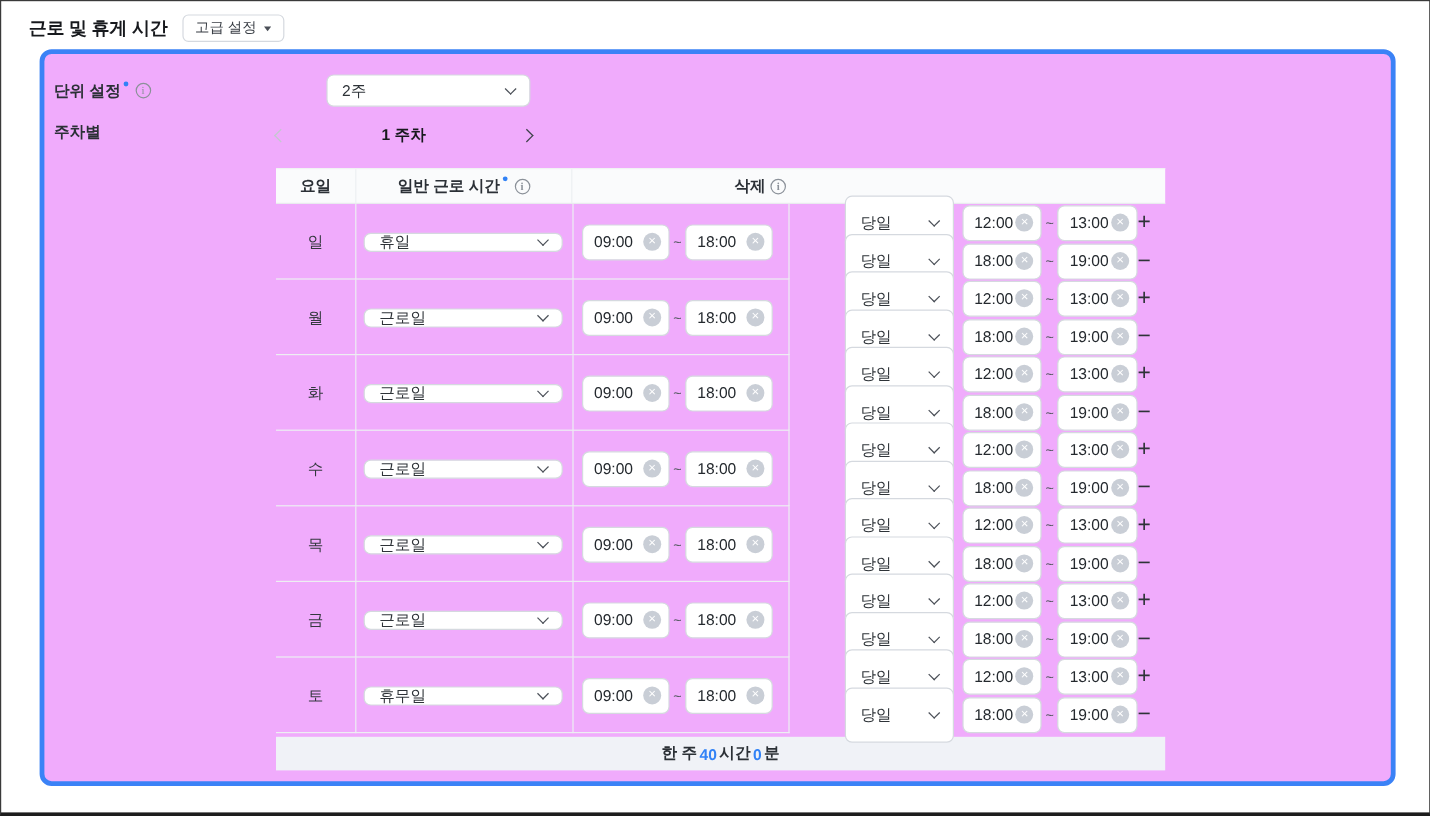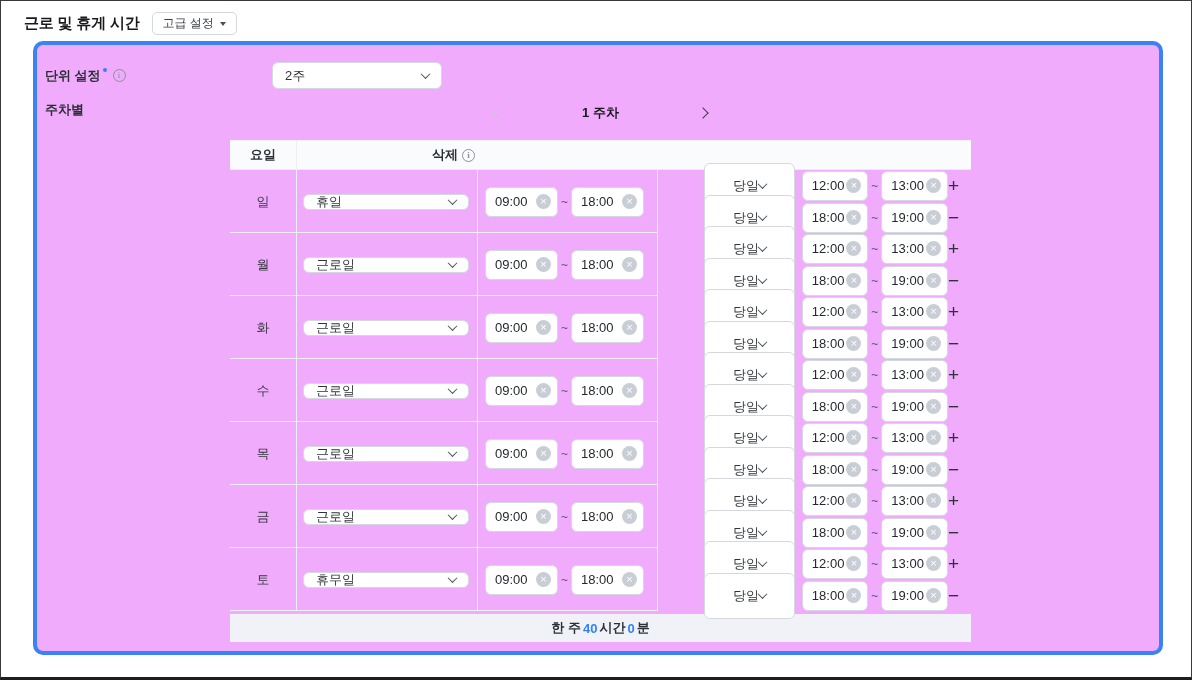--- a/index.html
+++ b/index.html
@@ -31,21 +31,21 @@
   .unit-row { position:absolute; left:8px; top:17px; height:27px; display:flex; align-items:center; }
   .select { display:flex; align-items:center; justify-content:space-between; background:#fff;
             border:1px solid #d5d9df; border-radius:6px; font-size:13px; color:#2e3338;
             padding:0 12px; cursor:pointer;margin-left:44px; }
   .unit-select { position:absolute; left:191px; top:17px; width:170px; height:27px; }
   .chev { width:7px; height:7px; border-right:1.6px solid #4a4f57; border-bottom:1.6px solid #4a4f57;
           transform:rotate(45deg) translate(-1px,-1px); flex:0 0 auto; }
 
   .weekly-lbl { position:absolute; left:8px; top:56px; }
   .weeknav { position:absolute; left:193px; top:58px; width:741px; height:20px;
-             display:flex; align-items:center; justify-content:center; gap:80px; }
+             display:flex; align-items:center; justify-content:flex-start; gap:80px; }
   .wk-title { font-size:13px; font-weight:800; color:#17191d; }
   .wchev { width:8px; height:8px; cursor:pointer; }
   .wchev.left  { border-left:1.7px solid #c3c8cf; border-bottom:1.7px solid #c3c8cf; transform:rotate(45deg); }
   .wchev.right { border-right:1.7px solid #3c4148; border-bottom:1.7px solid #3c4148; transform:rotate(-45deg); }
 
   
   .table { position:absolute; left:193px; top:95px; width:741px; }
   .thead { display:flex; height:30px; background:#fafbfc; border-top:1px solid #f1f2f4;
            border-bottom:1px solid #e9ebef; }
   .thead .c { display:flex; align-items:center; justify-content:center; font-size:13px; font-weight:700; color:#2b3036; }
@@ -61,21 +61,21 @@
   .tbox { display:flex; align-items:center; justify-content:space-between; width:73px; height:30px;
           border:1px solid #d5d9df; border-radius:6px; padding:0 6px 0 9px; background:#fff;
           font-size:13px; font-weight:400; color:#24292e; cursor:text; }
   .clear { width:15px; height:15px; border-radius:50%; background:#c9ced6; display:flex;
            align-items:center; justify-content:center; cursor:pointer; flex:0 0 auto; }
   .clear::before { content:"\00d7"; color:#fff; font-size:11px; line-height:1; }
   .tilde { margin:0 3px; font-size:12px; color:#555b62; }
 
   .trow .c4 { display:flex; flex-direction:column; justify-content:center; gap:2px; padding-left:2px; }
   .brow { display:flex; align-items:center; height:30px; }
-  .bselect { width:98px; height:46px; margin-right:7px;justify-content:center; }
+  .bselect { width:98px; height:46px; margin-right:7px; }
   .bbox { width:72px; }
   .pm { margin-left:auto; margin-right:12px; font-size:19px; font-weight:400; color:#2e3338;
         background:none; border:none; cursor:pointer; line-height:1; font-family:inherit; }
 
   .tfoot { margin-top:3px; height:28px; background:#f0f2f7; display:flex; align-items:center;
            justify-content:center; font-size:13px; font-weight:700; color:#2b3036;text-align:right; }
   .tfoot span { margin:0 1px; }
   .blue { color:#3182f6; }
 </style>
 </head>
@@ -109,20 +109,25 @@
       <span class="wchev left"></span>
       <span class="wk-title">1 주차</span>
       <span class="wchev right"></span>
     </div>
 
     <div class="table">
       <div class="thead">
         <div class="c c1">
             <span>요일</span>
           </div>
+        <div class="c c3">
+          <span>일반 근로 시간</span>
+            <span class="req-dot"></span>
+            <span class="info"></span>
+        </div>
         <div class="c c4">
           <span>삭제</span>
             <span class="info"></span>
         </div>
       </div>
 
       <div id="table-body">
           <div class="trow">
     <div class="c1">
       <span>일</span>

